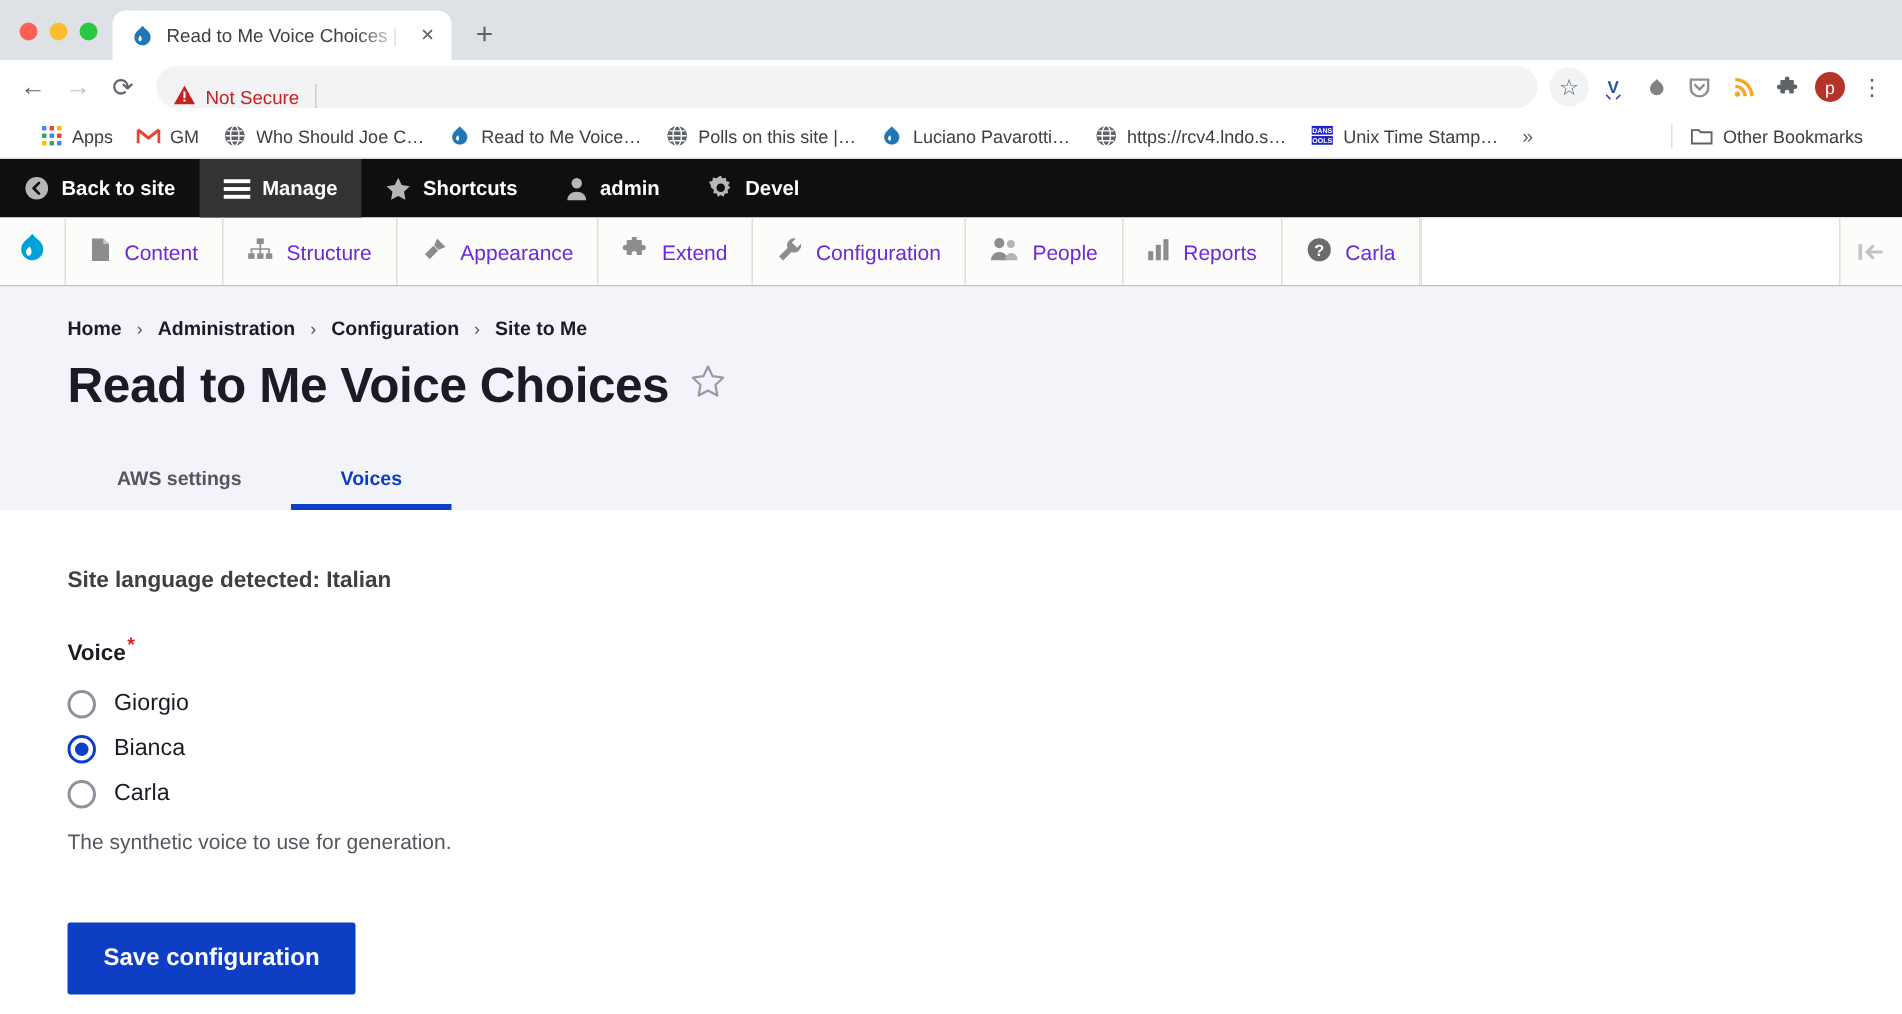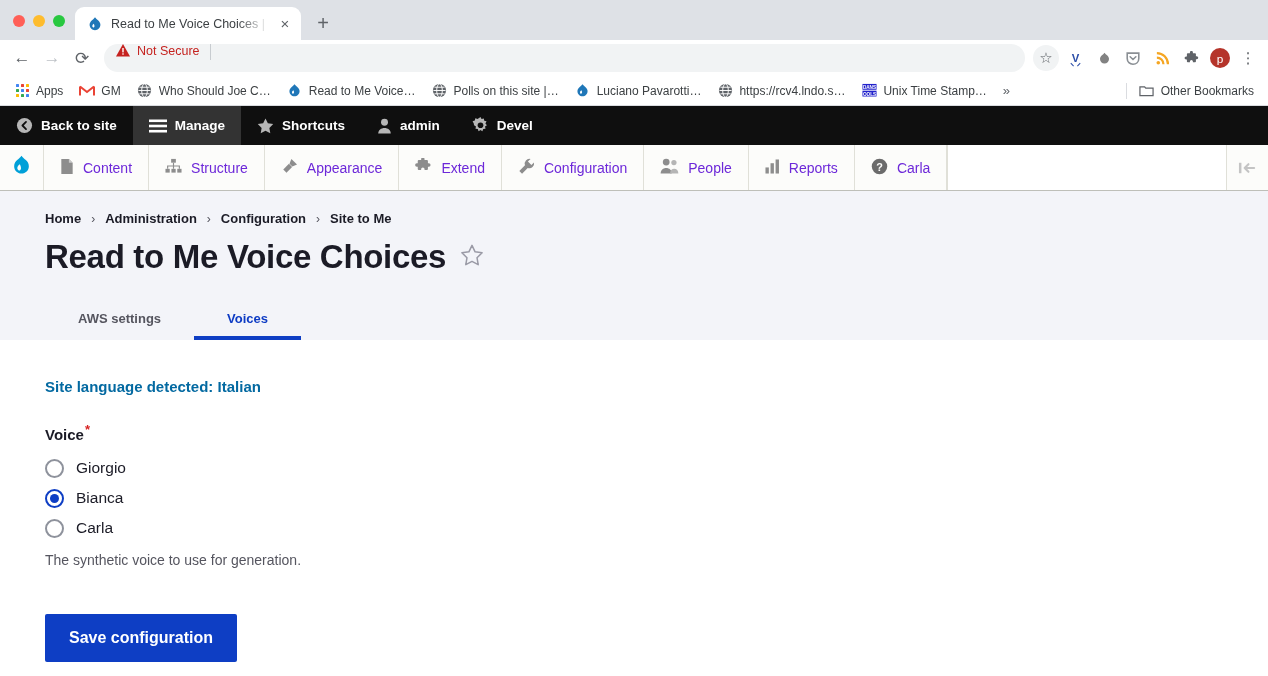--- a/index.html
+++ b/index.html
@@ -54,41 +54,41 @@
     padding: 0 8px; gap: 2px; flex: 0 0 36px;
   }
   .navbtn {
     width: 28px; height: 28px; display: flex; align-items: center;
     justify-content: center; color: #5f6368; border-radius: 50%;
     font-size: 17px;
   }
   .navbtn.disabled { color: #bdc1c6; }
   .omnibox {
     flex: 1; height: 28px; background: #f1f3f4; border-radius: 14px;
-    display: flex; align-items: flex-start; padding: 0 12px; margin: 0 6px;
+    display: flex; align-items: flex-end; padding: 0 12px; margin: 0 6px;
     gap: 7px; min-width: 0;
   }
   .warn-icon { color: #c5221f; font-size: 12px; line-height: 1; }
   .notsecure { color: #c5221f; font-size: 12.5px; white-space: nowrap; }
   .omni-sep { width: 1px; height: 16px; background: #c8ccd0; margin: 0 3px; }
   .url { font-size: 13px; color: #5f6368; white-space: nowrap; overflow: hidden; }
   .url b { color: #202124; font-weight: 400; }
   .ext-icons { display: flex; align-items: center; gap: 3px; }
   .ext {
     width: 26px; height: 26px; display: flex; align-items: center;
     justify-content: center; border-radius: 50%; font-size: 14px;
   }
   .ext.star { background: #f1f3f4; color: #5f6368; font-size: 15px; }
   .kebab { width: 24px; height: 26px; display:flex; align-items:center; justify-content:center;
            color: #5f6368; font-size: 15px; letter-spacing: 0; }
 
   
   .bookmarks {
     height: 30px; background: #fff; display: flex; align-items: center;
-    padding: 0 6px; gap: 0; border-bottom: 1px solid #dadce0;
+    padding: 0 18px; gap: 0; border-bottom: 1px solid #dadce0;
     flex: 0 0 30px; font-size: 12px; color: #3c4043; overflow: hidden;
   }
   .bm {
     display: flex; align-items: center; gap: 6px; padding: 4px 8px;
     border-radius: 4px; white-space: nowrap; flex: 0 0 auto;
   }
   .bm-ico { width: 16px; height: 16px; flex: 0 0 16px; display:flex; align-items:center; justify-content:center; }
   .bm-label { max-width: 128px; overflow: hidden; text-overflow: ellipsis; }
   .bm-overflow { padding: 4px 8px; color: #5f6368; font-size: 13px; }
   .bm-sep { width: 1px; height: 16px; background: #dadce0; margin: 0 4px; }
@@ -149,21 +149,21 @@
     padding: 0 33px 14px 33px; position: relative; text-align: center;
   }
   .ptab.active { color: #0d3bc4; }
   .ptab.active::after {
     content: ""; position: absolute; left: 0; right: 0; bottom: 0;
     height: 4px; background: #0e3ec4;
   }
 
   
   .main { background: #fff; padding: 38px 0 0 45px; }
-  .lang-note { font-size: 15px; font-weight: bold; color: #0369a1; }
+  .lang-note { font-size: 15px; font-weight: bold; color: #404040; }
   .field-label { font-size: 15px; font-weight: bold; color: #1b1b26; margin-top: 27px; }
   .req { color: #d72222; font-size: 13px; vertical-align: super; margin-left: 1px; }
   .radios { margin-top: 10px; }
   .radio-row { display: flex; align-items: center; gap: 12px; height: 30px; }
   .radio {
     width: 19px; height: 19px; border-radius: 50%;
     border: 2px solid #8e929c; background: #fff; flex: 0 0 19px;
     display: flex; align-items: center; justify-content: center;
   }
   .radio.checked { border-color: #0e3ec4; }

